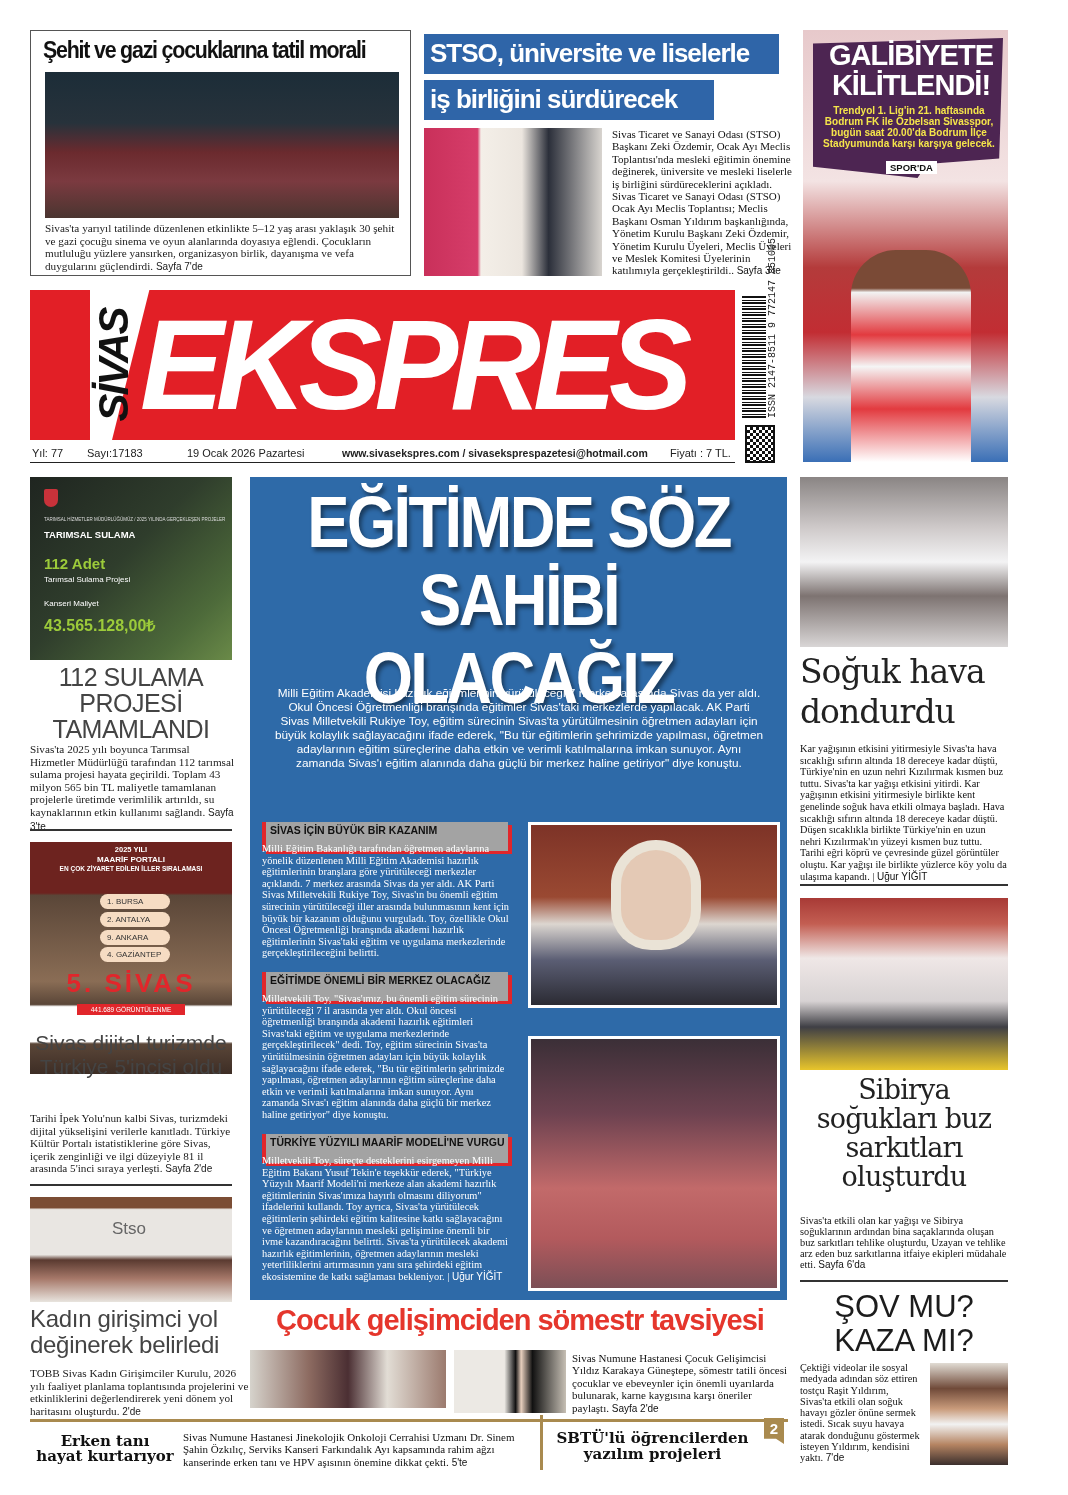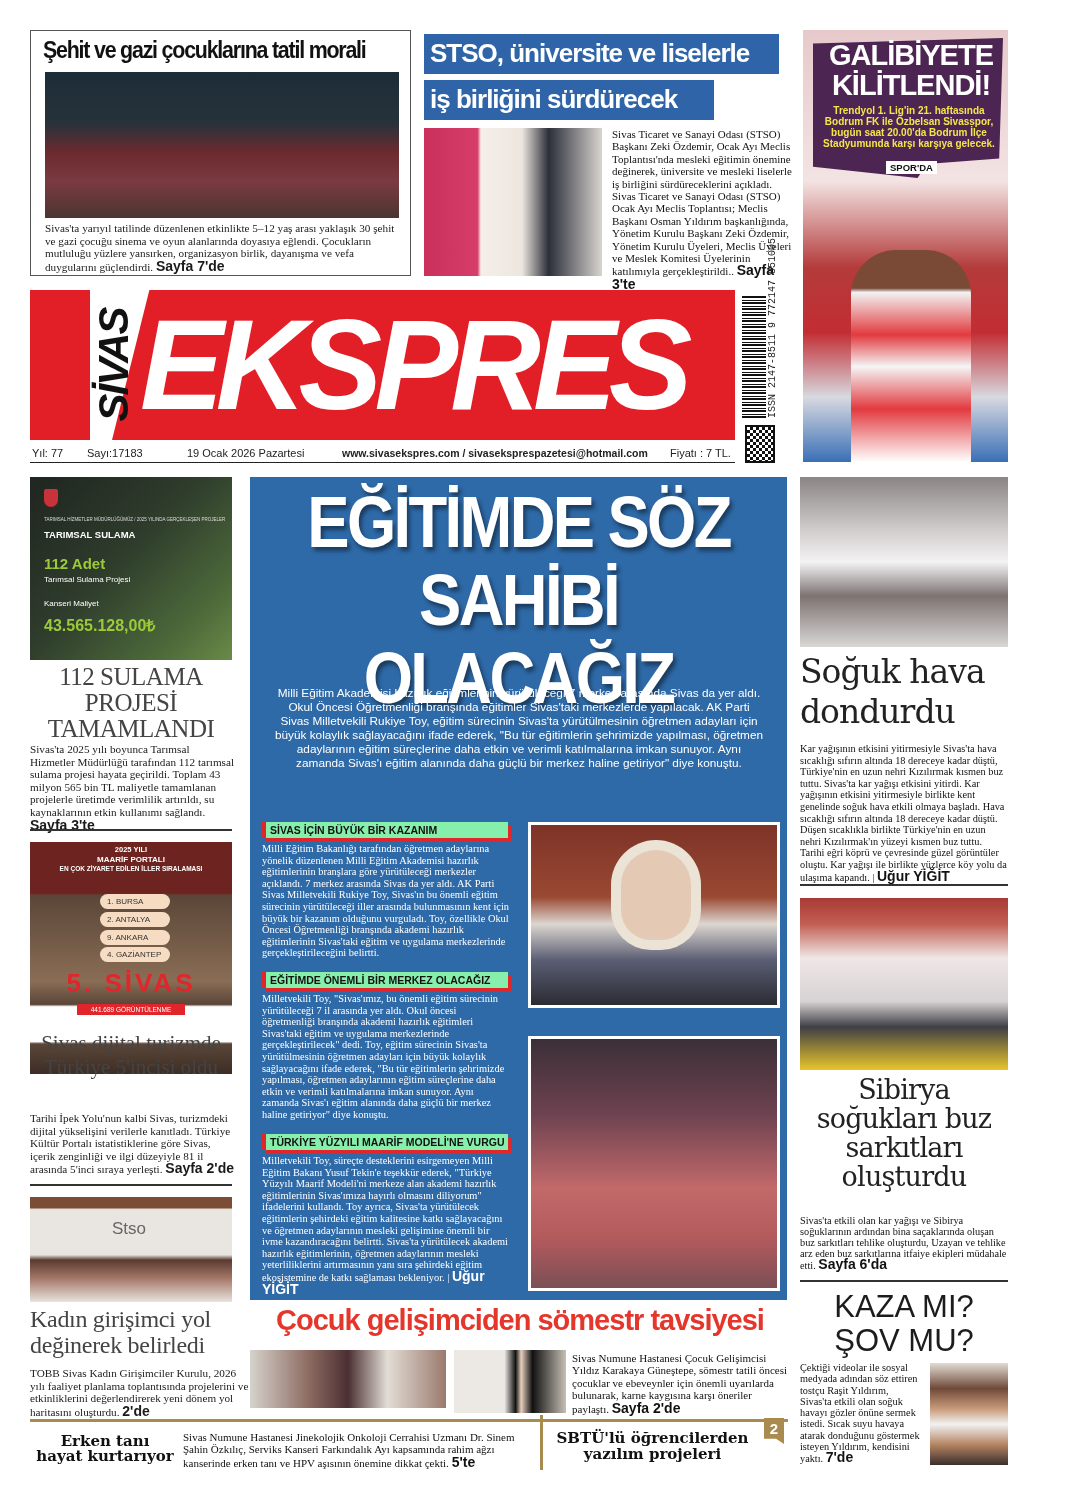--- a/index.html
+++ b/index.html
@@ -1,21 +1,21 @@
 <!DOCTYPE html>
 <html><head>
 <meta charset="utf-8">
 <style>
   * { box-sizing: border-box; margin: 0; padding: 0; }
   html, body { width: 1068px; height: 1495px; background: #fff; overflow: hidden; }
   body { position: relative; font-family: "Liberation Serif", serif; color: #111; }
   .abs { position: absolute; }
   .serif { font-family: "Liberation Serif", serif; }
   .body-text { font-size: 11.2px; line-height: 12.6px; color: #1a1a1a; text-align: left; }
-  .ref { font-family: "Liberation Sans", sans-serif; font-weight: bold; font-size: 14px; }
+  .ref { font-family: "Liberation Sans", sans-serif; font-weight: normal; font-size: 10px; }
   .photo { position: absolute; overflow: hidden; }
 
   
   #box1 { left: 30px; top: 30px; width: 381px; height: 246px; border: 1px solid #555; }
   #box1 .title { position: absolute; left: 12px; top: 6px; width: 360px; font-family: "Liberation Sans", sans-serif; font-weight: 900; font-size: 23px; letter-spacing: -1.3px; color: #111; white-space: nowrap; transform: scaleX(0.93); transform-origin: left; }
   #box1 .photo { left: 14px; top: 41px; width: 354px; height: 146px; background: linear-gradient(180deg,#1c2d38 0%,#27323b 35%,#6b2a2e 55%,#7b3a40 75%,#4a3530 100%); }
   #box1 .text { position: absolute; left: 14px; top: 191px; width: 356px; }
 
   
   #stso .bar { position: absolute; background: #2f65a8; color: #fff; font-family: "Liberation Sans", sans-serif; font-weight: 900; font-size: 26px; letter-spacing: -1px; white-space: nowrap; padding: 0 6px; line-height: 38px; }
@@ -47,21 +47,21 @@
 
   
   #irrig { left: 30px; top: 477px; width: 202px; height: 183px; background: linear-gradient(135deg,#1f2520 0%,#2f3d2c 45%,#4d6a3a 80%,#6a8a48 100%); }
   #irrig .small { position: absolute; left: 14px; top: 40px; color: #ddd; font-family: "Liberation Sans", sans-serif; font-size: 4.5px; line-height: 6px; }
   #irrig .head { position: absolute; left: 14px; top: 52px; color: #fff; font-family: "Liberation Sans", sans-serif; font-weight: 900; font-size: 9.5px; }
   #irrig .count { position: absolute; left: 14px; top: 78px; color: #9ccb3a; font-family: "Liberation Sans", sans-serif; font-weight: 900; font-size: 15px; }
   #irrig .lbl1 { position: absolute; left: 14px; top: 98px; color: #fff; font-family: "Liberation Sans", sans-serif; font-size: 8px; }
   #irrig .lbl2 { position: absolute; left: 14px; top: 122px; color: #fff; font-family: "Liberation Sans", sans-serif; font-size: 8px; }
   #irrig .cost { position: absolute; left: 14px; top: 137px; color: #9ccb3a; font-family: "Liberation Sans", sans-serif; font-weight: 900; font-size: 16px; }
   #irrig .emblem { position: absolute; left: 14px; top: 12px; width: 14px; height: 18px; background: #c8323a; border-radius: 2px 2px 7px 7px; }
-  .light-head { font-family: Liberation Serif, serif; font-weight: 300; color: #444; text-align: center; }
+  .light-head { font-family: Liberation Sans, sans-serif; font-weight: 300; color: #444; text-align: center; }
   #h112 { left: 30px; top: 664px; width: 202px; font-size: 25px; line-height: 26px; letter-spacing: -0.5px; }
   #t112 { left: 30px; top: 743px; width: 206px; }
   .rule { position: absolute; height: 2px; background: #333; }
   #kultur { left: 30px; top: 842px; width: 202px; height: 232px; background: linear-gradient(180deg,#6d231f 0%,#6d231f 22%,#5a4638 23%,#8a6d55 60%,#5a4638 70%,#fff 71%,#fff 86%,#5a4638 87%,#3d2d25 100%); }
   #kultur .k1 { position: absolute; left: 0; top: 3px; width: 202px; text-align: center; color: #fff; font-family: "Liberation Sans", sans-serif; font-size: 7.5px; line-height: 9px; font-weight: bold; }
   #kultur .k2 { position: absolute; left: 0; top: 13px; width: 202px; text-align: center; color: #fff; font-family: "Liberation Sans", sans-serif; font-size: 8px; line-height: 9px; font-weight: 900; }
   #kultur .k3 { position: absolute; left: 0; top: 23px; width: 202px; text-align: center; color: #fff; font-family: "Liberation Sans", sans-serif; font-size: 6.5px; line-height: 8px; font-weight: bold; }
   #kultur .rank { position: absolute; left: 70px; width: 70px; height: 15px; background: #f6dcc3; border-radius: 8px; color: #333; font-family: "Liberation Sans", sans-serif; font-size: 8px; line-height: 15px; padding-left: 7px; }
   #kultur .big { position: absolute; left: 0; top: 126px; width: 202px; text-align: center; color: #e1262b; font-family: "Liberation Sans", sans-serif; font-weight: 900; font-size: 26px; letter-spacing: 3px; }
   #kultur .views { position: absolute; left: 47px; top: 162px; width: 108px; height: 11px; background: #e1262b; color: #fff; font-family: "Liberation Sans", sans-serif; font-size: 6.5px; line-height: 11px; text-align: center; }
@@ -69,21 +69,21 @@
   #tdij { left: 30px; top: 1112px; width: 206px; }
   #stsoimg { left: 30px; top: 1197px; width: 202px; height: 105px; background: linear-gradient(180deg,#7b4d34 0%,#7b4d34 10%,#e9e6e2 12%,#e9e6e2 55%,#5a3a30 60%,#a7796a 78%,#e8e4de 100%); }
   #stsoimg .logo { position: absolute; left: 82px; top: 22px; font-family: "Liberation Sans", sans-serif; font-size: 17px; color: #666; }
   #hkad { left: 30px; top: 1306px; width: 210px; font-size: 24px; line-height: 26px; letter-spacing: -0.3px; }
   #tkad { left: 30px; top: 1367px; width: 220px; }
 
   
   #main { left: 250px; top: 477px; width: 537px; height: 823px; background: #2e6aa8; }
   #main .hl { position: absolute; left: 0; top: 6px; width: 537px; text-align: center; color: #fff; font-family: "Liberation Sans", sans-serif; font-weight: 900; font-size: 72px; line-height: 78px; letter-spacing: -3px; text-shadow: 3px 4px 5px rgba(0,0,0,0.45); transform: scaleX(0.88); }
   #main .lead { position: absolute; left: 24px; top: 209px; width: 490px; text-align: center; color: #fff; font-family: "Liberation Sans", sans-serif; font-size: 11.8px; line-height: 14px; }
-  .subhead { position: absolute; left: 270px; width: 246px; height: 16px; background: #86efac; border-left: 4px solid #e1262b; box-shadow: 4px 3px 0 #e1262b; font-family: "Liberation Sans", sans-serif; font-weight: 900; font-size: 10.5px; color: #111; line-height: 16px; padding-left: 4px; white-space: nowrap; }
+  .subhead { position: absolute; left: 270px; width: 246px; height: 29px; background: #a3a3a3; border-left: 4px solid #e1262b; box-shadow: 4px 3px 0 #e1262b; font-family: "Liberation Sans", sans-serif; font-weight: 900; font-size: 10.5px; color: #111; line-height: 16px; padding-left: 4px; white-space: nowrap; }
   .subtext { position: absolute; left: 270px; width: 250px; color: #fff; font-size: 10.4px; line-height: 11.6px; }
   #photoToy { left: 528px; top: 822px; width: 252px; height: 186px; background: linear-gradient(180deg,#7d3327 0%,#9a4932 40%,#dcd6d0 55%,#5b5e74 75%,#2b2b33 100%); border: 3px solid #fff; }
   #photoToy .face { position: absolute; left: 90px; top: 25px; width: 70px; height: 90px; background: #e4c9b5; border-radius: 35px 35px 30px 30px; box-shadow: 0 0 0 10px #eae3d6; }
   #photoCrowd { left: 528px; top: 1036px; width: 252px; height: 255px; background: linear-gradient(180deg,#3b2f37 0%,#6d4250 30%,#c26a6a 60%,#b35a5d 80%,#7c4f56 100%); border: 3px solid #fff; }
 
   
   #hcocuk { left: 250px; top: 1304px; width: 540px; text-align: center; font-family: "Liberation Sans", sans-serif; font-weight: bold; font-size: 29px; color: #e5362c; letter-spacing: -1px; white-space: nowrap; }
   #pc1 { left: 250px; top: 1350px; width: 196px; height: 58px; background: linear-gradient(90deg,#d6d3cc 0%,#8d6b61 30%,#4b2f33 50%,#e2ddd5 70%,#9b7a6e 100%); }
   #pc2 { left: 454px; top: 1350px; width: 112px; height: 63px; background: linear-gradient(90deg,#ece9e4 0%,#ece9e4 45%,#111 55%,#e7cfbd 60%,#111 70%,#c6bfb4 100%); }
   #tc { left: 572px; top: 1352px; width: 216px; font-size: 11px; line-height: 12.4px; }
@@ -255,20 +255,20 @@
 </div>
 <div class="rule" style="left:800px;top:884px;width:208px"></div>
 <div id="fire" class="photo"></div>
 <div id="hSib" class="abs">Sibirya soğukları buz sarkıtları oluşturdu</div>
 <div id="tSib" class="abs serif">
   <span>Sivas'ta etkili olan kar yağışı ve Sibirya soğuklarının ardından bina saçaklarında oluşan buz sarkıtları tehlike oluşturdu, Uzayan ve tehlike arz eden buz sarkıtlarına itfaiye ekipleri müdahale etti.</span>
   <span class="ref">Sayfa 6'da</span>
 </div>
 <div class="rule" style="left:800px;top:1280px;width:208px"></div>
 <div id="hSov" class="abs">
+  <div>ŞOV MU?</div>
   <div>KAZA MI?</div>
-  <div>ŞOV MU?</div>
 </div>
 <div id="tSov" class="abs serif">
   <span>Çektiği videolar ile sosyal medyada adından söz ettiren tostçu Raşit Yıldırım, Sivas'ta etkili olan soğuk havayı gözler önüne sermek istedi. Sıcak suyu havaya atarak donduğunu göstermek isteyen Yıldırım, kendisini yaktı.</span>
   <span class="ref">7'de</span>
 </div>
 <div id="psov" class="photo"></div>
 
 </body></html>

